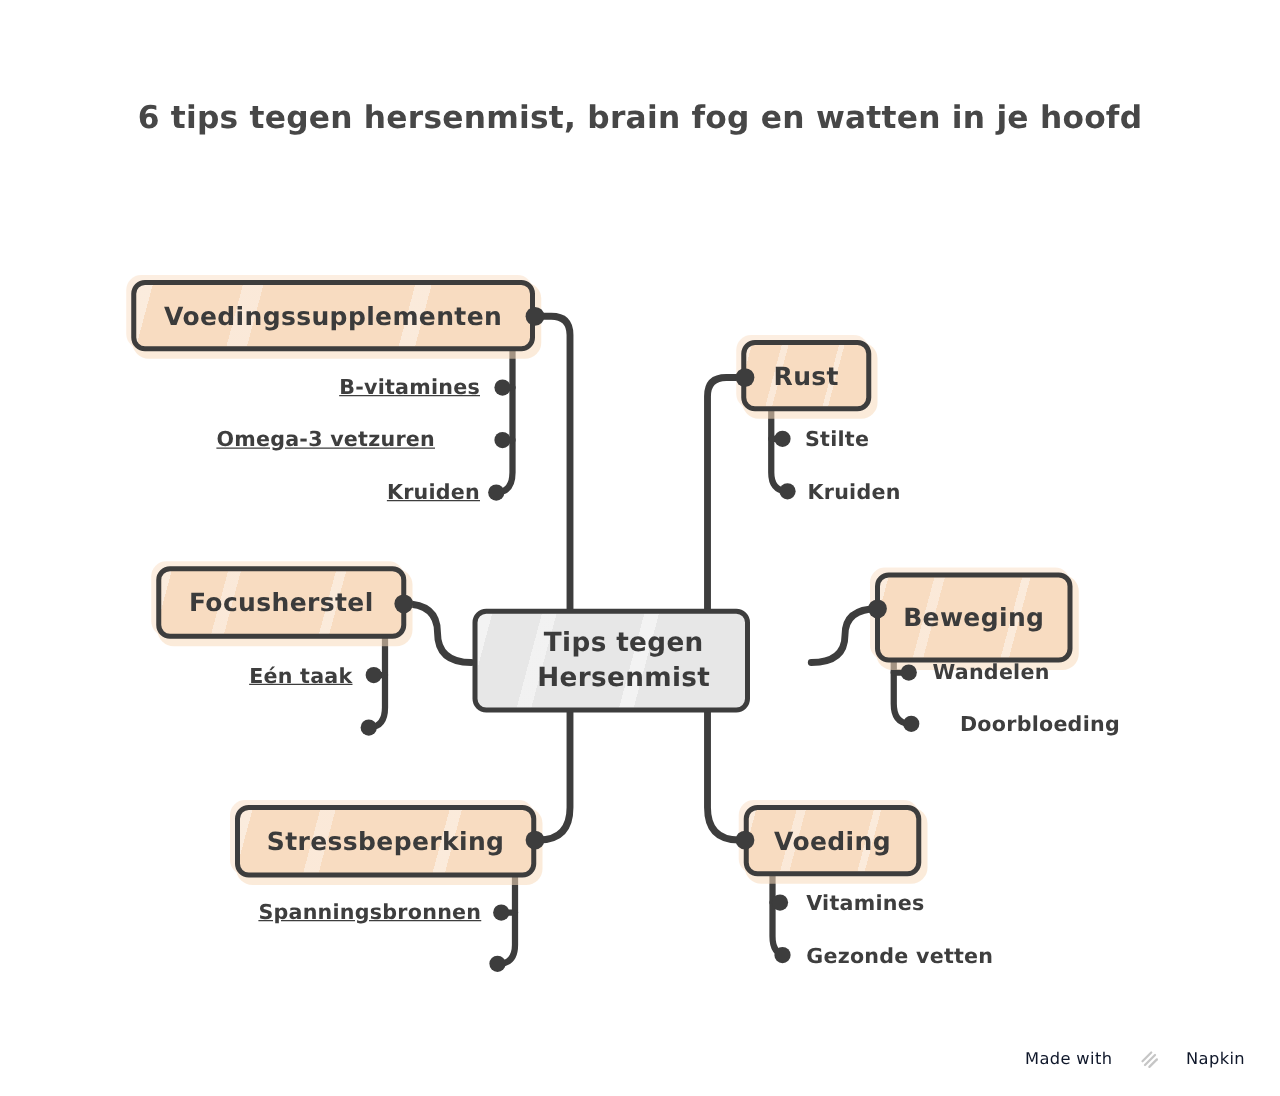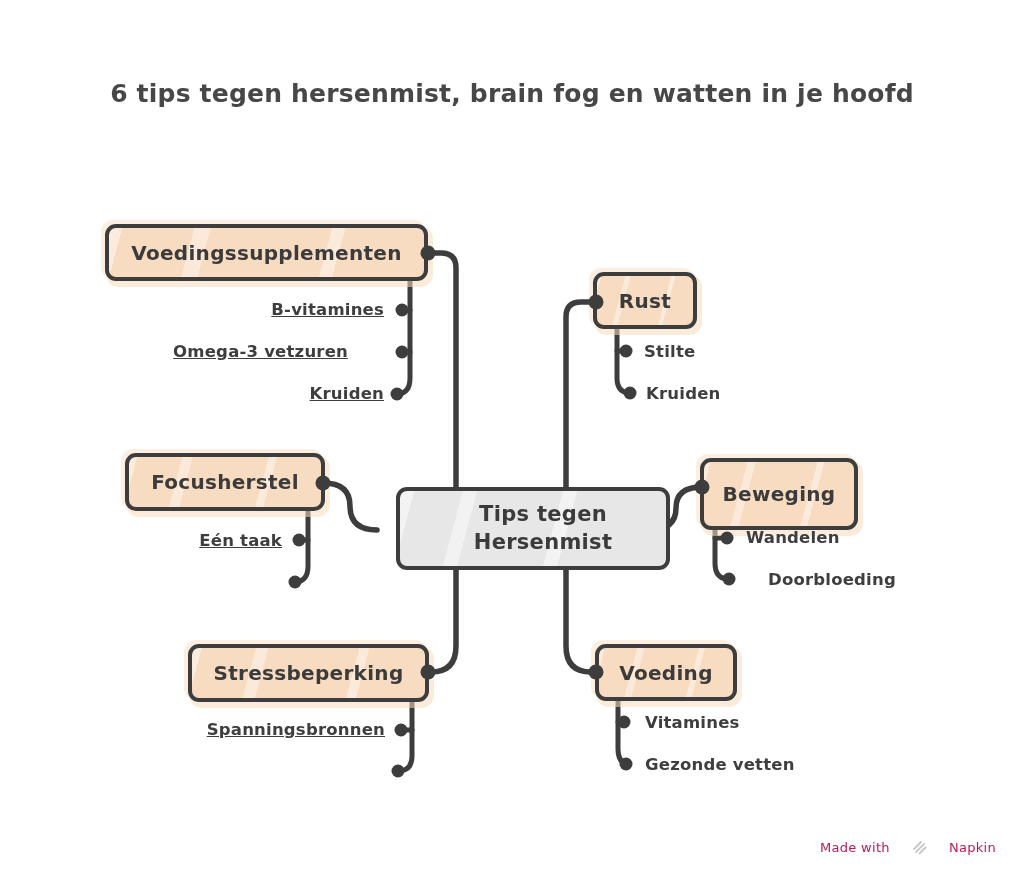--- a/index.html
+++ b/index.html
@@ -45,21 +45,21 @@
   .sub-item{
     position:absolute;z-index:2;height:24px;line-height:24px;
     font-size:16.5px;font-weight:bold;letter-spacing:.2px;color:#3e3e3e;white-space:nowrap;
   }
   .sub-item.align-right{text-align:right;text-decoration:underline;}
   .sub-item.align-left{text-align:left;}
 
   #watermark{
     position:absolute;right:28px;bottom:22px;z-index:2;
     display:flex;align-items:flex-end;gap:22px;
-    font-size:13px;color:#be185d;letter-spacing:.3px;
+    font-size:13px;color:#0f172a;letter-spacing:.3px;
   }
   #watermark svg{display:block;}
 </style>
 </head>
 <body>
 
 <div id="stage">
 
   <svg id="connector-layer" class="layer" width="1024" height="877" viewBox="0 0 1024 877">
     <g fill="none" stroke="#3d3d3d" stroke-width="5.5" stroke-linecap="round">
@@ -108,21 +108,21 @@
   </div>
 
   <div class="node peach" style="left:595px;top:644px;width:142px;height:57px;">
     <span>Voeding</span>
   </div>
 
   <div class="node peach" style="left:188px;top:644px;width:241px;height:58px;">
     <span>Stressbeperking</span>
   </div>
 
-  <div class="node gray" id="center-node" style="left:396px;top:487px;width:274px;height:83px;padding-left:20px;">
+  <div class="node gray" id="center-node" style="left:378px;top:487px;width:222px;height:83px;padding-left:20px;">
     <span class="inner">Tips tegen Hersenmist</span>
   </div>
 
   <div class="sub-item align-right" style="right:640px;top:298px;left:120px;">B-vitamines</div>
   <div class="sub-item align-right" style="right:676px;top:340px;left:120px;">Omega-3 vetzuren</div>
   <div class="sub-item align-right" style="right:640px;top:382px;left:124px;">Kruiden</div>
 
   <div class="sub-item align-left" style="left:644px;top:340px;">Stilte</div>
   <div class="sub-item align-left" style="left:646px;top:382px;">Kruiden</div>
 

